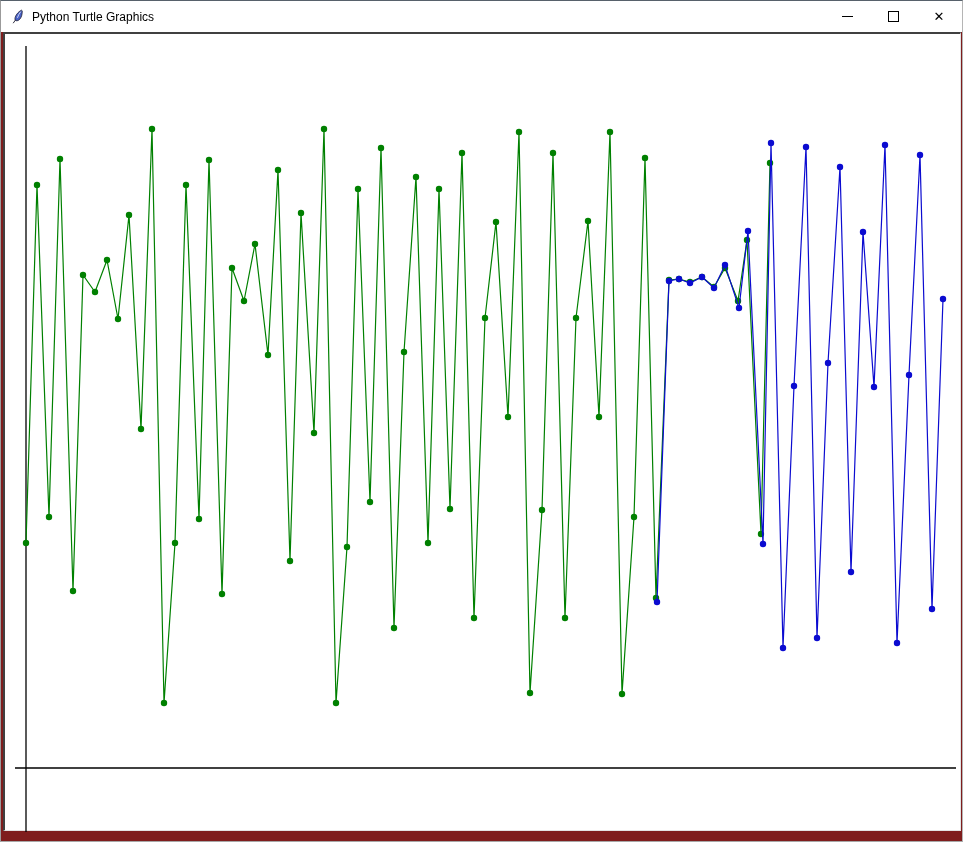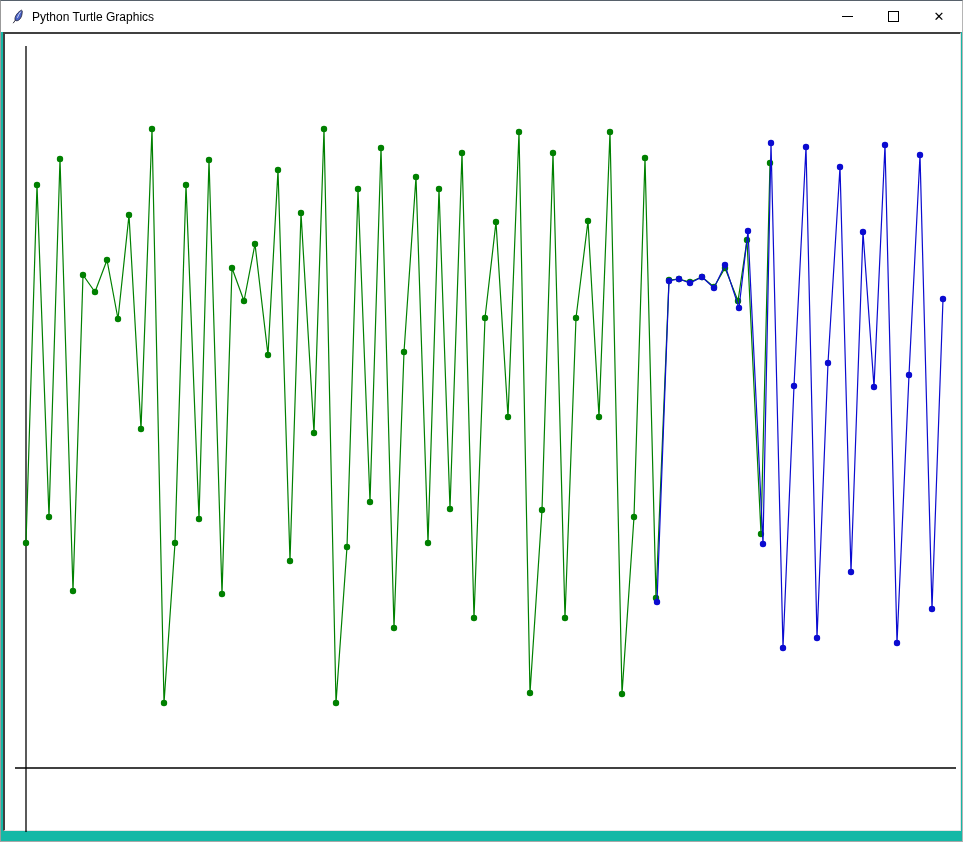--- a/index.html
+++ b/index.html
@@ -9,21 +9,21 @@
     background:#f0f0f0;
   }
   
   .window{
     position:absolute;left:0;top:0;width:963px;height:842px;
     border-top:1px solid #57616b;
     border-left:1px solid #9b9b9b;
     border-right:1px solid #b5b5b5;
     border-bottom:1px solid #a8a8a8;
     box-sizing:border-box;
-    background:#14b8a6;
+    background:#7f1d1d;
   }
   .titlebar{
     position:absolute;left:0;top:0;right:0;height:31px;
     background:#ffffff;
     display:flex;align-items:center;
   }
   .titlebar-icon{
     width:16px;height:16px;margin-left:9px;margin-right:6px;flex:0 0 auto;
   }
   .titlebar-text{

